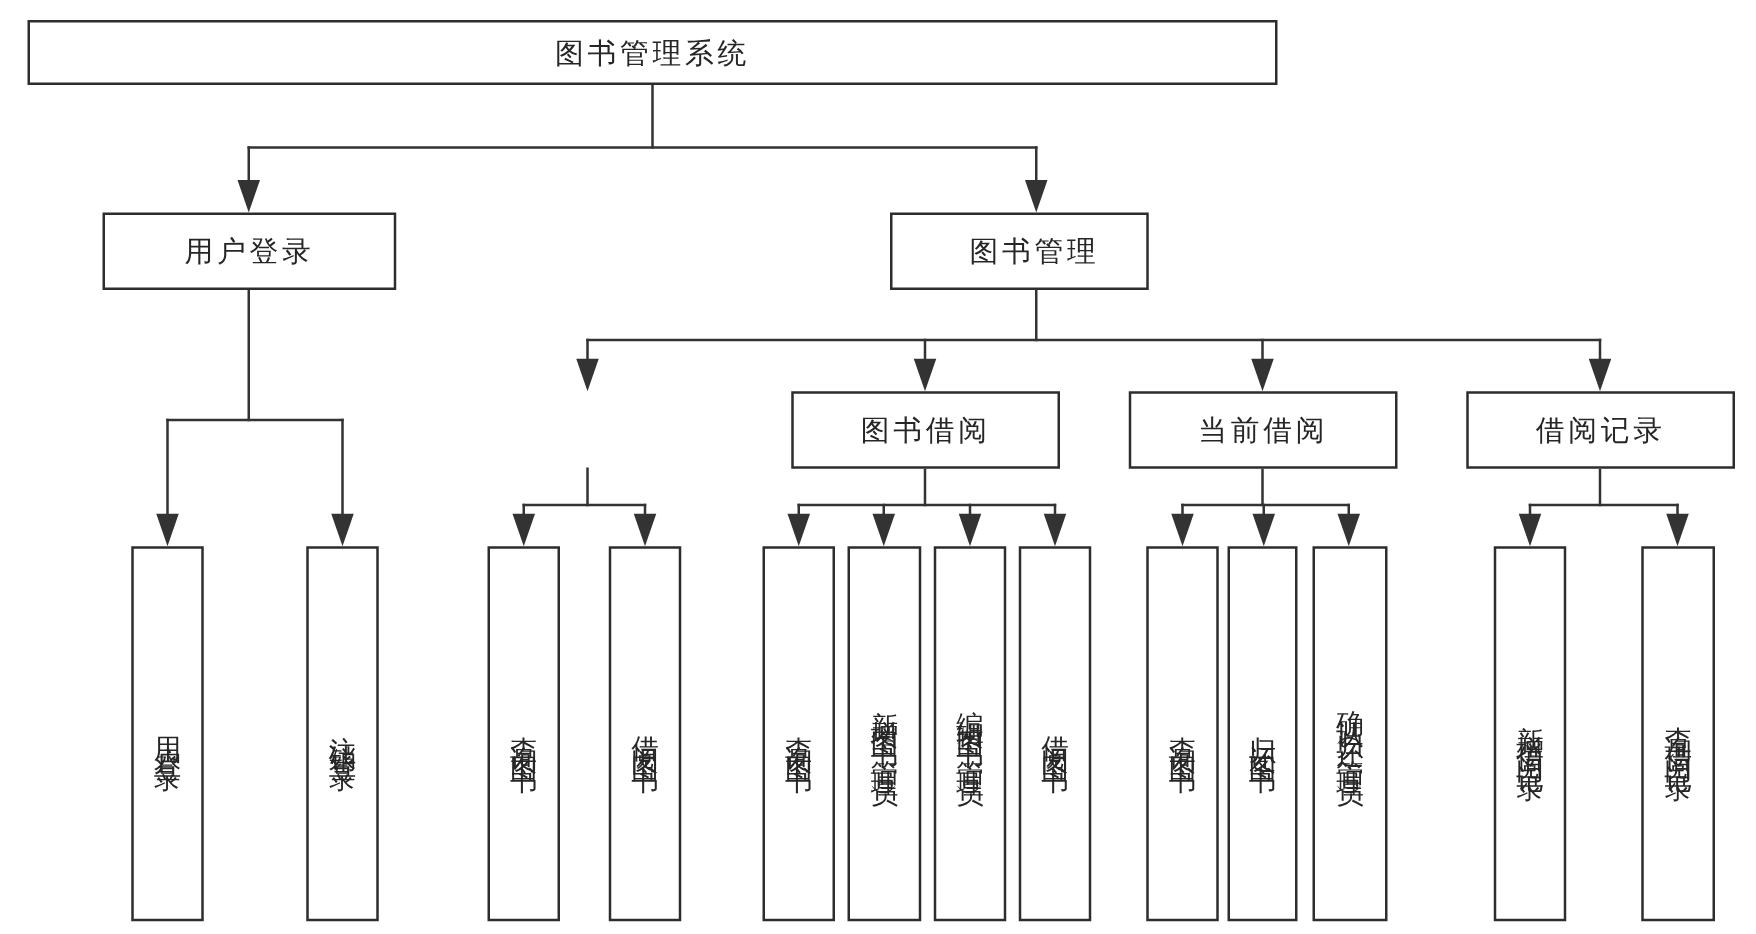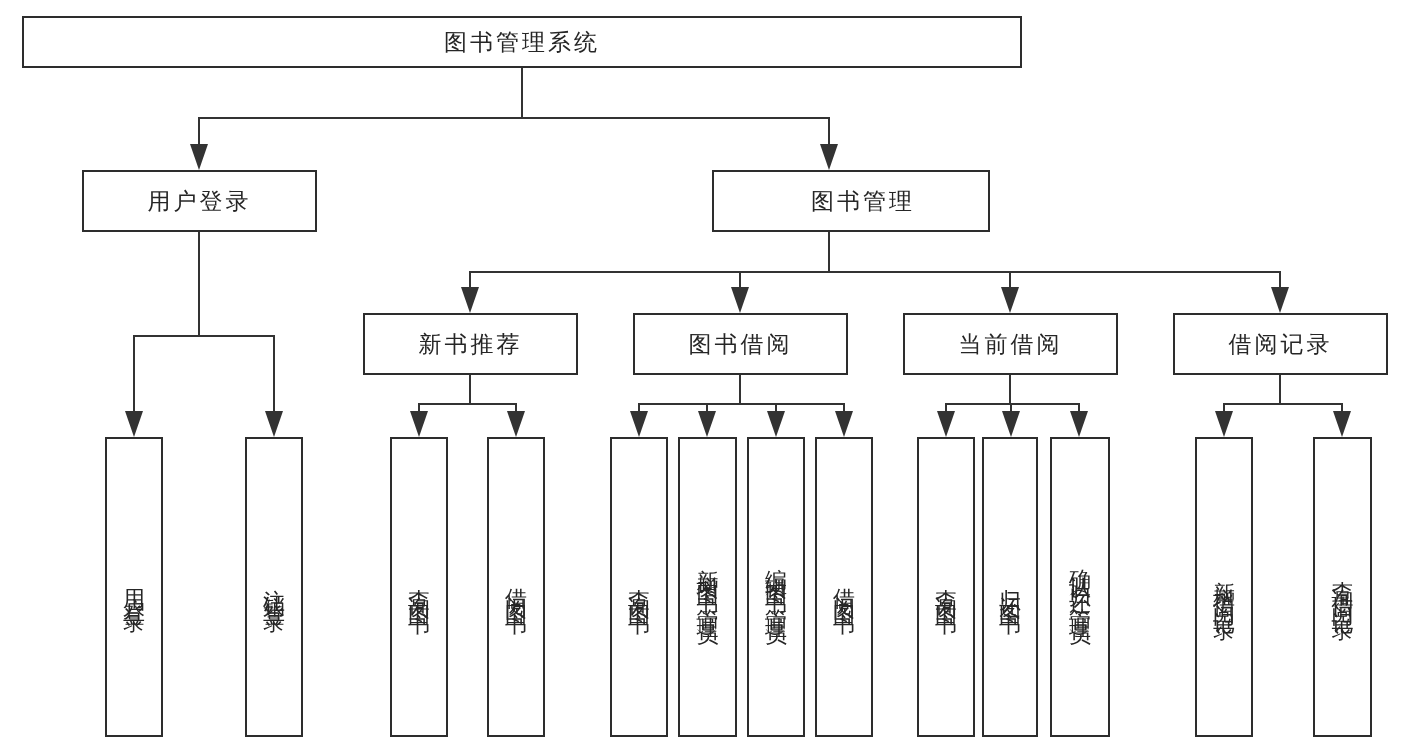--- a/index.html
+++ b/index.html
@@ -114,27 +114,24 @@
   <div class="ln" style="left:1341px;top:403px;width:2px;height:12px;"></div>
   <div class="arr" style="left:1333px;top:411px;"></div>
 
   <div class="box" style="left:22px;top:16px;width:1000px;height:52px;">
     <span class="h-lbl">图书管理系统</span>
   </div>
 
   <div class="box" style="left:82px;top:170px;width:235px;height:62px;">
     <span class="h-lbl">用户登录</span>
   </div>
-  <div class="box" style="left:712px;top:170px;width:278px;height:62px;padding-left:24px;">
+  <div class="box" style="left:712px;top:170px;width:207px;height:62px;padding-left:24px;">
     <span class="h-lbl">图书管理</span>
   </div>
 
-  <div class="box" style="left:363px;top:313px;width:215px;height:62px;">
-    <span class="h-lbl">新书推荐</span>
-  </div>
   <div class="box" style="left:633px;top:313px;width:215px;height:62px;">
     <span class="h-lbl">图书借阅</span>
   </div>
   <div class="box" style="left:903px;top:313px;width:215px;height:62px;">
     <span class="h-lbl">当前借阅</span>
   </div>
   <div class="box" style="left:1173px;top:313px;width:215px;height:62px;">
     <span class="h-lbl">借阅记录</span>
   </div>
 

